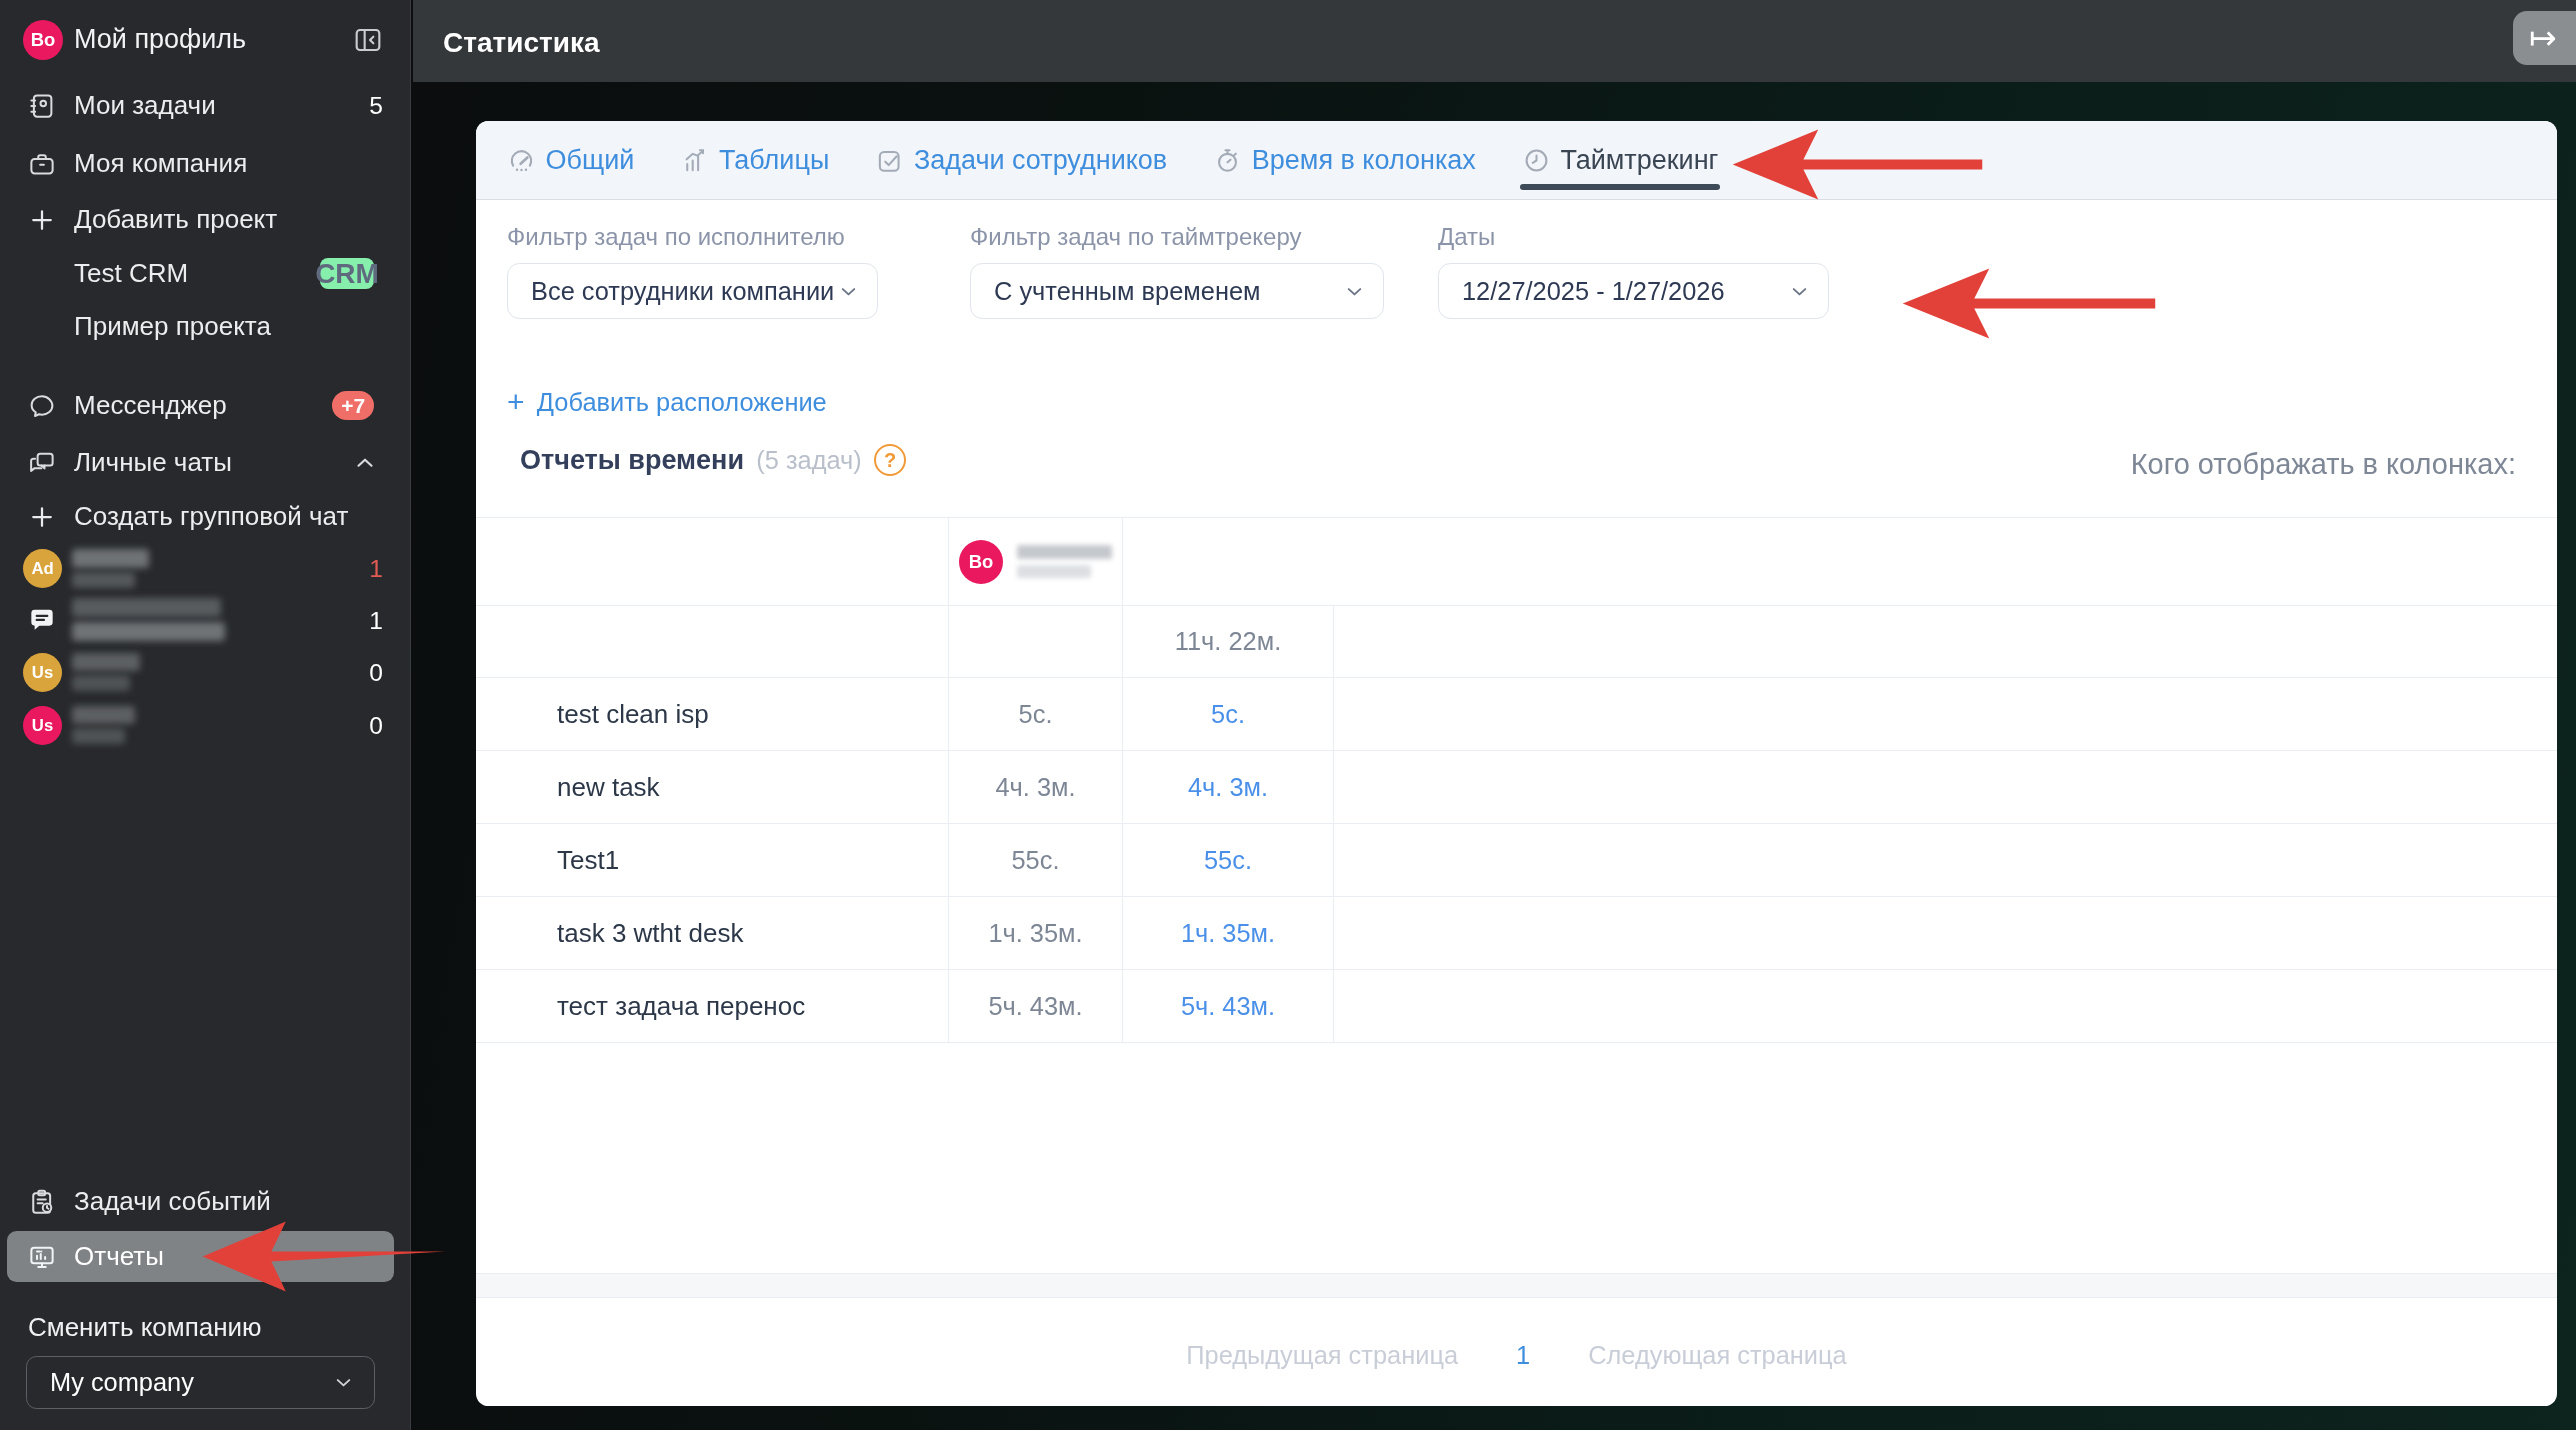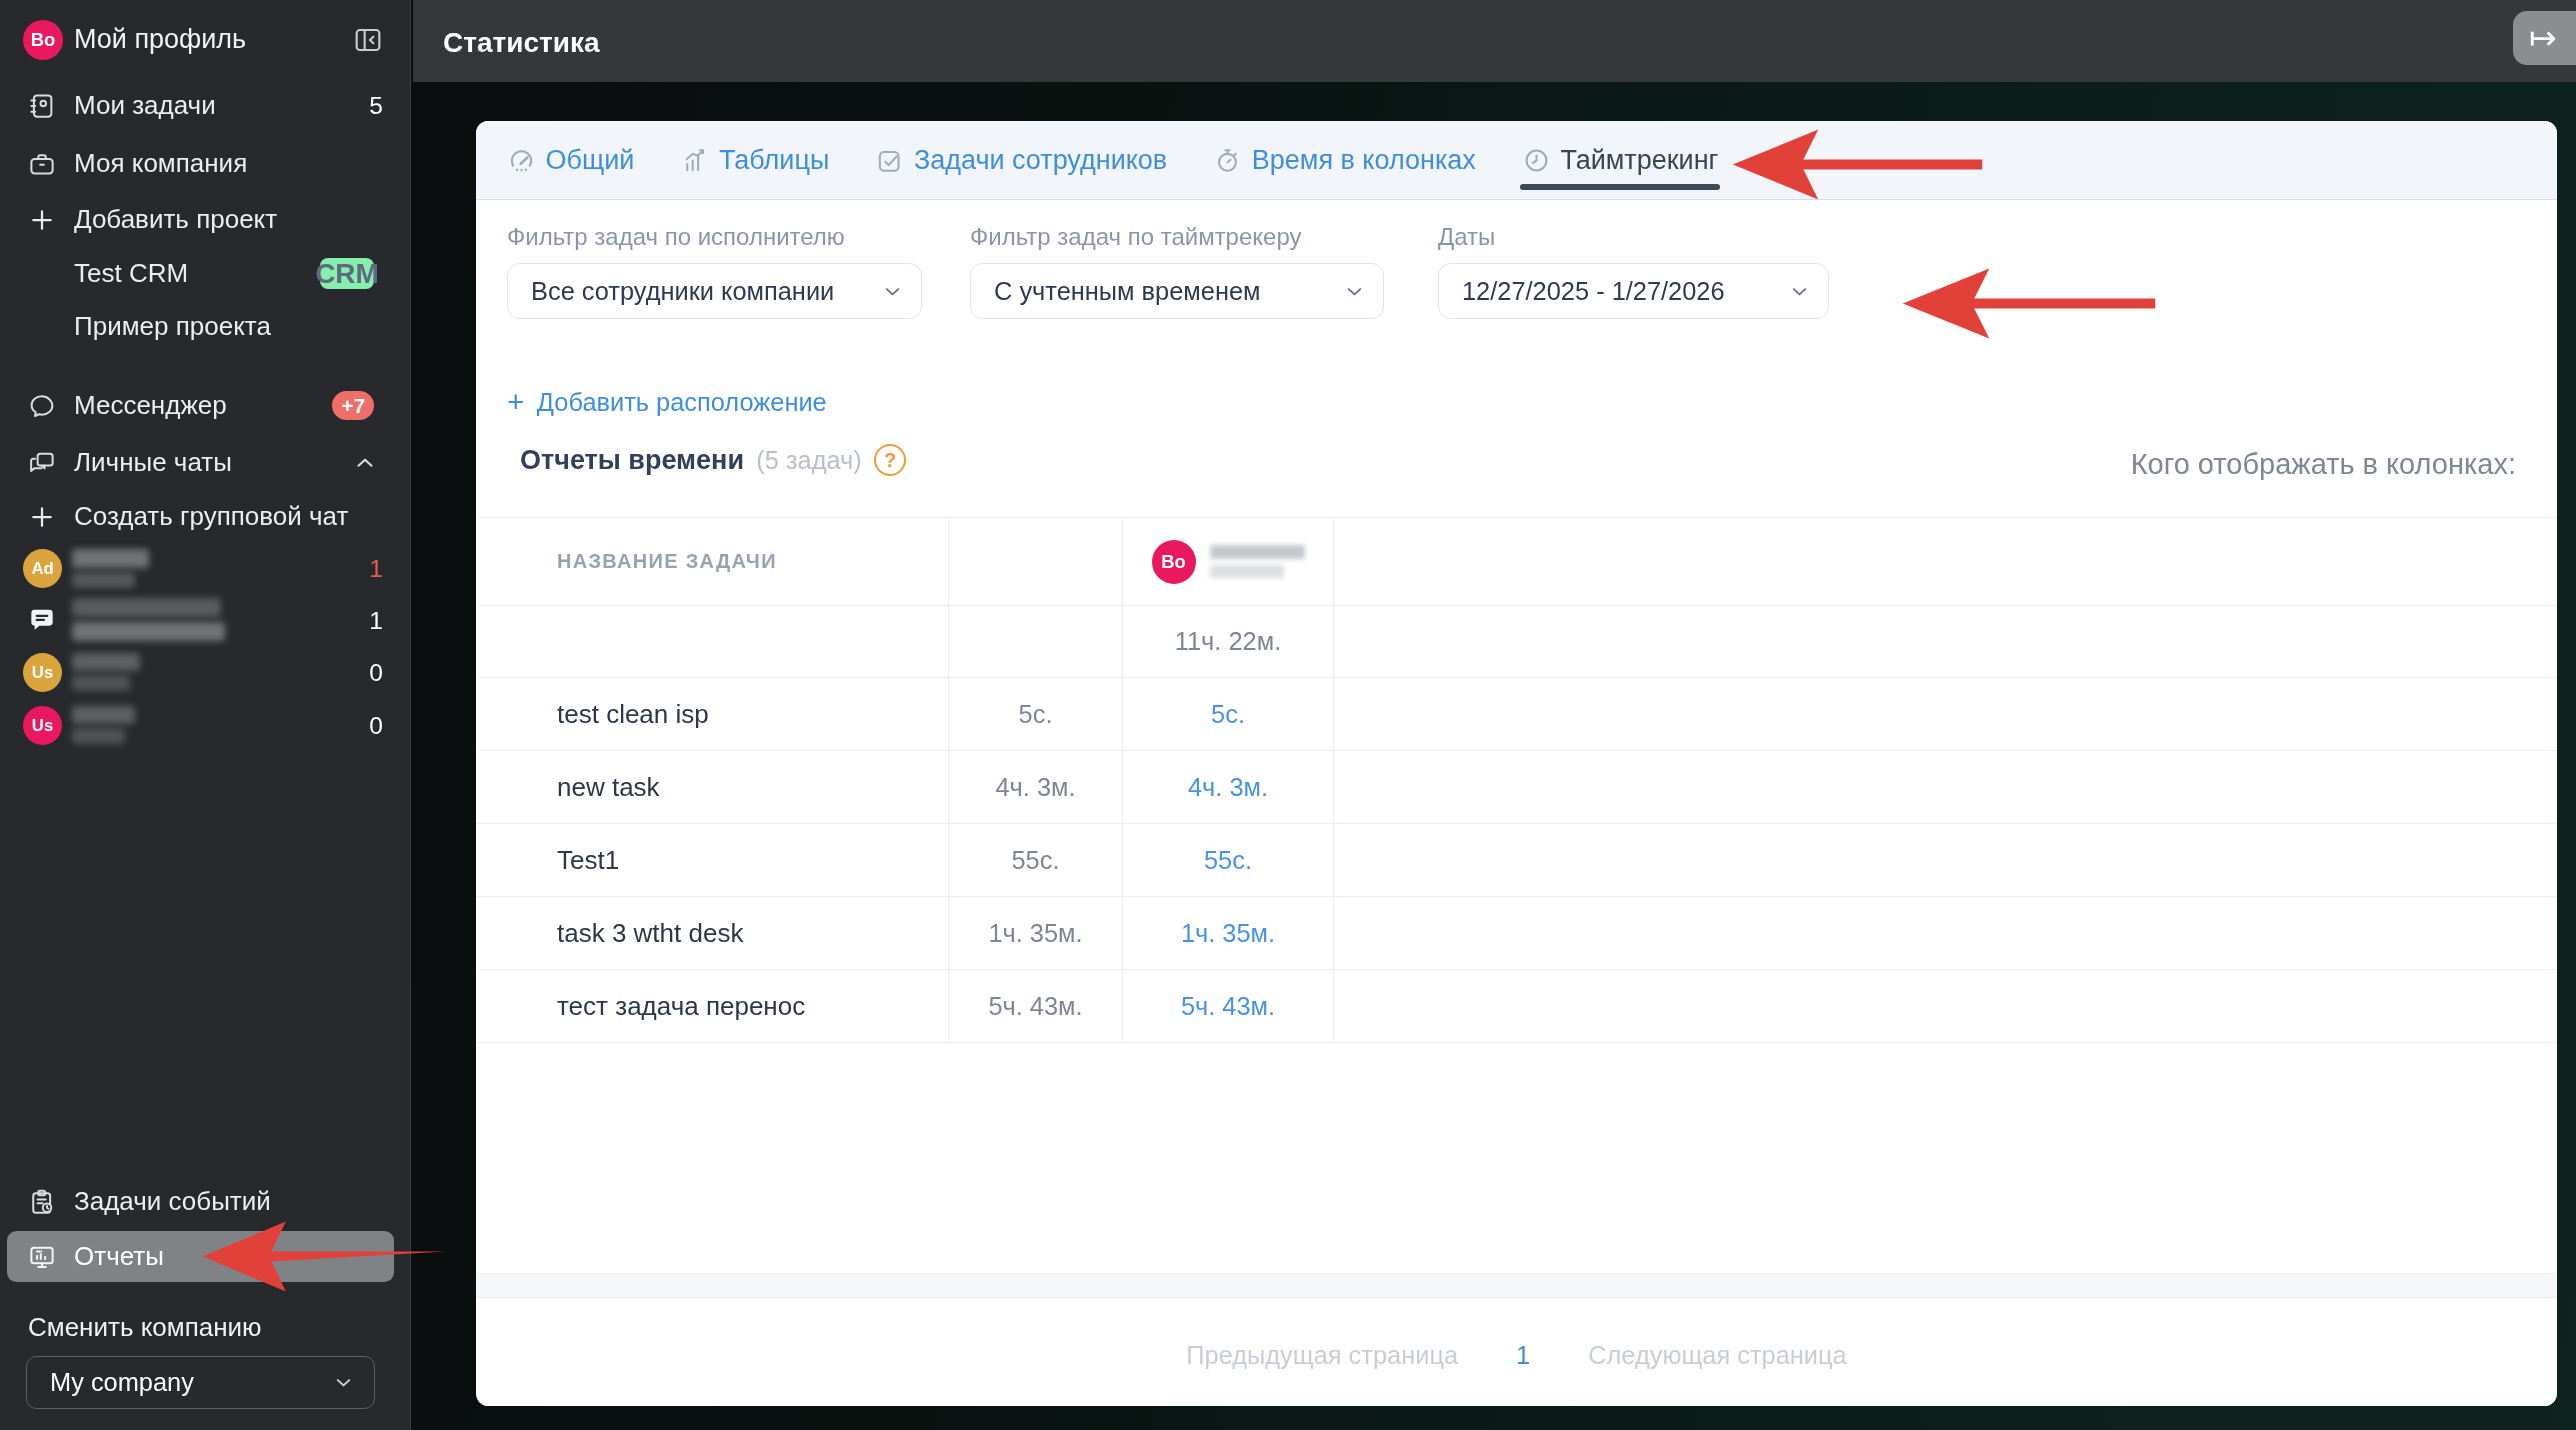--- a/index.html
+++ b/index.html
@@ -308,21 +308,21 @@
             <svg width="29" height="29" viewBox="0 0 24 24" fill="none" stroke="currentColor" stroke-width="1.7" stroke-linecap="round">
                 <circle cx="12" cy="12" r="8.2"></circle>
                 <path d="M12 7.8V12M12 12l-3.1 1.9"></path>
               </svg>
           </span>
           <span>Таймтрекинг</span>
         </div>
       </nav>
 
       <div class="f-label" style="left:31px;top:102px">Фильтр задач по исполнителю</div>
-      <div class="dropdown" style="left:31px;top:142px;width:415px">
+      <div class="dropdown" style="left:31px;top:142px;width:371px">
         <span>Все сотрудники компании</span>
         <span class="chev">
             <svg width="23" height="23" viewBox="0 0 24 24" fill="none" stroke="currentColor" stroke-width="2" stroke-linecap="round" stroke-linejoin="round">
               <path d="M6 9.5l6 5.5 6-5.5"></path>
             </svg>
           </span>
       </div>
 
       <div class="f-label" style="left:494px;top:102px">Фильтр задач по таймтрекеру</div>
       <div class="dropdown" style="left:494px;top:142px;width:414px">
@@ -356,23 +356,20 @@
             <span>?</span>
           </span>
       </div>
 
       <div class="kogo">
         <span class="kogo-label">Кого отображать в колонках:</span>
       </div>
 
       <div class="ttable">
         <div class="trow h-row">
-          <div class="tcell b name">
-              <span class="col-head">НАЗВАНИЕ ЗАДАЧИ</span>
-            </div>
           <div class="tcell b"></div>
           <div class="tcell b">
             <div class="head-user">
               <span class="avatar av-table">Bo</span>
               <span class="nameblur">
                   <span class="l1"></span>
                   <span class="l2"></span>
                 </span>
             </div>
           </div>

